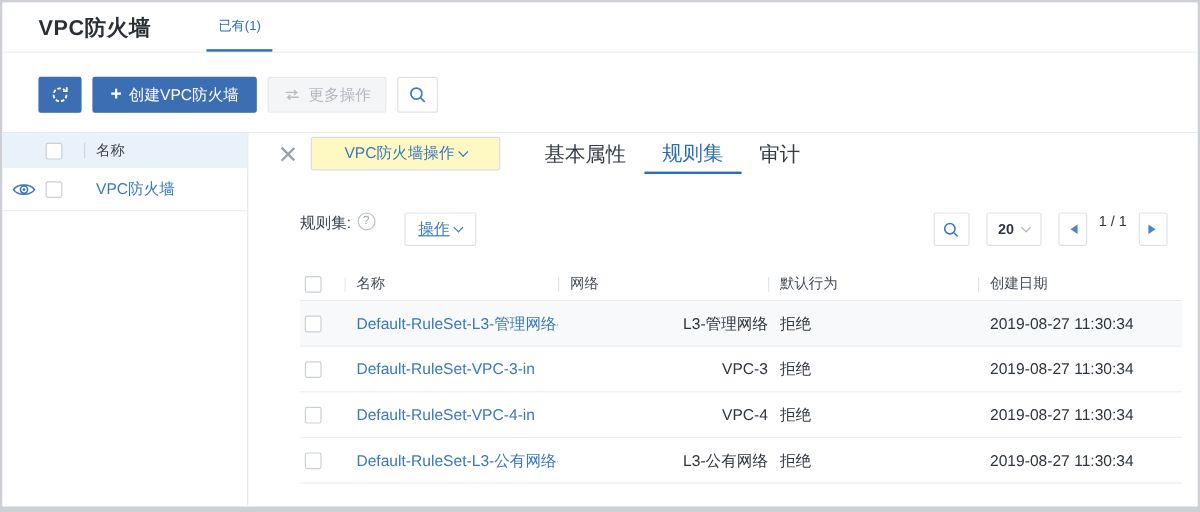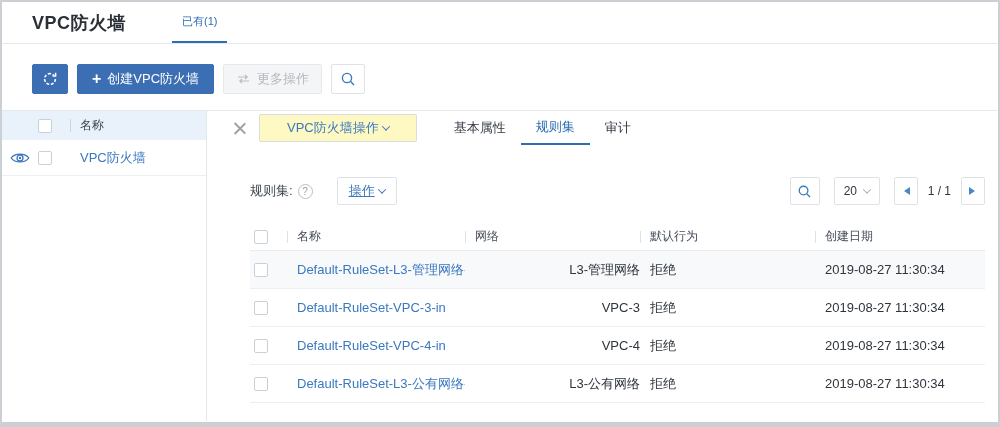--- a/index.html
+++ b/index.html
@@ -46,33 +46,33 @@
   .checkbox{width:14px;height:14px;border:1px solid #c9d0d7;border-radius:2px;background:#fff;flex:none;display:inline-block;cursor:pointer;}
   
   .detail{flex:1;padding:0 13px 0 25px;display:flex;flex-direction:column;min-width:0;}
   .detail-header{height:34px;display:flex;align-items:center;}
   .close-x{position:relative;width:15px;height:15px;cursor:pointer;flex:none;}
   .close-x::before,.close-x::after{content:"";position:absolute;left:7px;top:0;width:1.6px;height:15px;background:#9aa1a8;}
   .close-x::before{transform:rotate(45deg);}
   .close-x::after{transform:rotate(-45deg);}
   .dropdown-btn{margin-left:12px;height:28px;display:inline-flex;align-items:center;padding:0 27px;border:1px solid #d9dde2;border-radius:2px;background:#fef9c3;font-size:13px;color:var(--link);cursor:pointer;}
   .dtabs{display:flex;margin-left:22px;height:34px;}
-  .dtab{display:flex;align-items:center;padding:0 15px;font-size:13px;color:#333a43;cursor:pointer;height:100%;}
+  .dtab{display:flex;align-items:center;padding:0 15px;font-size:17px;color:#333a43;cursor:pointer;height:100%;}
   .dtab.active{color:var(--tab_active);border-bottom:2px solid var(--tab_active);}
   
-  .controls{margin:32px 0 0 18px;display:flex;align-items:center;}
+  .controls{margin:32px 12px 0 18px;display:flex;}
   .rs-label{font-size:13px;color:#3e4653;}
   .qmark{width:15px;height:15px;border:1px solid #b9c0c7;border-radius:50%;color:#9aa1a8;font-size:10px;display:inline-flex;align-items:center;justify-content:center;margin-left:5px;cursor:pointer;}
   .toggle-group{display:inline-flex;margin-left:10px;border:1px solid #dfe3e7;border-radius:2px;overflow:hidden;}
   .toggle{height:28px;padding:0 13px;font-size:13px;display:inline-flex;align-items:center;background:#fff;color:#333a43;border:none;cursor:pointer;}
   .toggle.active{background:var(--toggle_active_bg);color:#273645;}
   .op-btn{margin-left:24px;height:28px;padding:0 11px;border:1px solid #dfe3e7;border-radius:2px;background:#fff;font-size:13px;color:var(--link);display:inline-flex;align-items:center;cursor:pointer;text-decoration:underline;}
   .spacer{flex:1;}
   .icon-btn{width:30px;height:28px;border:1px solid #dfe3e7;border-radius:2px;background:#fff;display:inline-flex;align-items:center;justify-content:center;color:var(--link);cursor:pointer;}
-  .page-size{margin-left:14px;height:28px;min-width:46px;padding:0 9px;border:1px solid #dfe3e7;border-radius:2px;background:#fff;font-size:12px;font-weight:normal;color:#2f353d;display:inline-flex;align-items:center;justify-content:space-between;cursor:pointer;}
+  .page-size{margin-left:14px;height:28px;min-width:46px;padding:0 9px;border:1px solid #dfe3e7;border-radius:2px;background:#fff;font-size:12px;font-weight:bold;color:#2f353d;display:inline-flex;align-items:center;justify-content:space-between;cursor:pointer;}
   .pg{margin-left:14px;width:24px;}
   .tri{width:0;height:0;border:4px solid transparent;display:inline-block;}
   .tri-left{border-right:6px solid #4a86c8;margin-right:2px;}
   .tri-right{border-left:6px solid #4a86c8;margin-left:2px;}
   .page-ind{font-size:12px;color:#2f353d;margin-left:10px;white-space:nowrap;}
   .page-ind + .pg{margin-left:10px;}
   
   .rtable{margin:18px 0 0 18px;font-size:13px;}
   .trow,.thead{display:flex;align-items:center;}
   .thead{height:28px;font-size:12px;color:#454c57;border-bottom:1px solid #e8ebee;}

